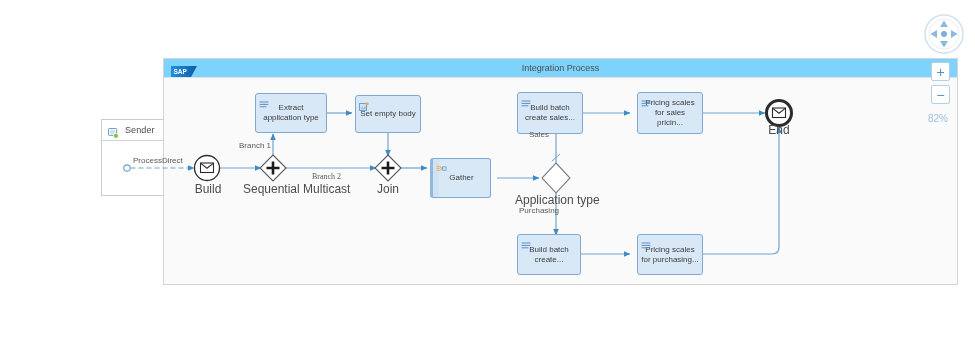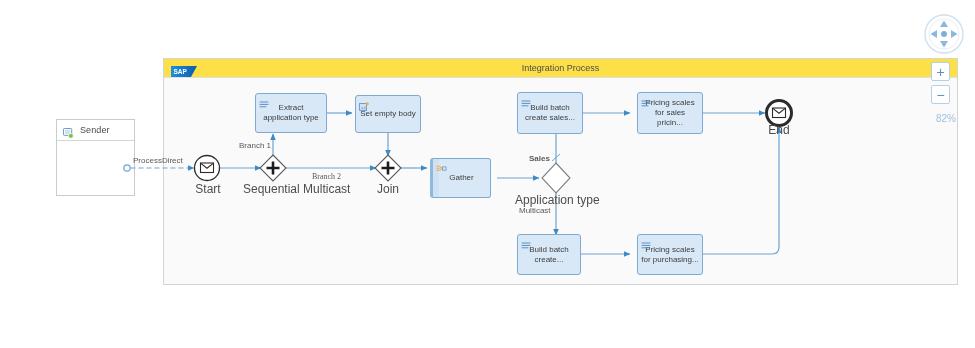--- a/index.html
+++ b/index.html
@@ -7,35 +7,35 @@
     width:975px;height:348px;position:relative;overflow:hidden;
     font-family:"Liberation Sans","DejaVu Sans",sans-serif;
     color:#333;
   }
   .canvas{position:absolute;left:0;top:0;width:975px;height:348px;}
   svg.diagram{position:absolute;left:0;top:0;width:975px;height:348px;}
 
   
   .participant{
     position:absolute;box-sizing:border-box;
-    background:#ffffff;border:1px solid #c9ccce;
+    background:#ffffff;border:1px solid #c9ccce;margin-left:45px;
   }
   .participant .p-head{
     box-sizing:border-box;height:21px;border-bottom:1px solid #d3d6d8;
     display:flex;align-items:center;gap:6px;padding:0 6px;
   }
   .participant .p-title{font-size:9px;color:#4a4a4a;letter-spacing:.1px;}
 
   
   .pool{
     position:absolute;box-sizing:border-box;
     border:1px solid #d2d5d8;background:#fafafa;
   }
   .pool-head{
-    box-sizing:border-box;height:19px;background:#fde047;
+    box-sizing:border-box;height:19px;background:#7dd3fc;
     border-bottom:1px solid #dfe2e4;position:relative;
   }
   .pool-title{
     position:absolute;left:0;right:0;top:4px;text-align:center;
     font-size:9px;color:#4d4d4d;
   }
   .sap-logo{
     position:absolute;left:7px;top:4px;width:26px;height:11px;
   }
 
@@ -68,21 +68,21 @@
   
   .pan-ctl{position:absolute;width:40px;height:40px;}
   .zbtn{
     position:absolute;box-sizing:border-box;width:19px;height:19px;
     background:#ffffff;border:1px solid #b5cfe6;border-radius:2px;
     display:flex;align-items:center;justify-content:center;
     color:#5b8fc4;font-size:14px;line-height:1;font-weight:400;
     user-select:none;
   }
   .zoom-pct{
-    position:absolute;font-size:10px;color:#9ec0dd;white-space:nowrap;margin-left:8px;
+    position:absolute;font-size:10px;color:#9ec0dd;white-space:nowrap;
   }
 </style>
 </head>
 <body>
 
 <div class="canvas">
 
   <div class="participant" style="left:56px;top:119px;width:79px;height:77px;">
     <div class="p-head">
       <span style="width:11px;height:11px;display:inline-block;position:relative;">
@@ -270,40 +270,40 @@
           <path d="M1,2 H9"></path>
             <path d="M1,4.4 H9"></path>
             <path d="M1,6.8 H7"></path>
         </g>
       </svg>
     </span>
     <span class="t-label">Pricing scales
 for purchasing...</span>
   </div>
 
-  <div class="elab" style="left:188px;top:185px;width:40px;">Start</div>
+  <div class="elab" style="left:188px;top:185px;width:40px;">Build</div>
 
   <div class="elab" style="left:759px;top:126px;width:40px;">End</div>
 
   <div class="elab" style="left:243px;top:185px;width:60px;">Sequential
 Multicast</div>
 
   <div class="elab" style="left:368px;top:185px;width:40px;">Join</div>
 
   <div class="elab" style="left:515px;top:196px;width:82px;">Application type</div>
 
   <div class="flab" style="left:133px;top:156px;">ProcessDirect</div>
 
   <div class="flab" style="left:239px;top:141px;">Branch 1</div>
 
   <div class="flab" style="left:312px;top:172px;font-family:Liberation Serif, serif;">Branch 2</div>
 
-  <div class="flab" style="left:529px;top:154px;font-weight:bold;">Sales</div>
-
-  <div class="flab" style="left:519px;top:206px;">Multicast</div>
+  <div class="flab" style="left:529px;top:130px;">Sales</div>
+
+  <div class="flab" style="left:519px;top:206px;">Purchasing</div>
 
   <div class="pan-ctl" style="left:924px;top:14px;">
     <svg viewBox="0 0 40 40" width="40" height="40">
       <circle cx="20" cy="20" r="19" fill="#ffffff" stroke="#cfe0ef" stroke-width="1.4"></circle>
       <circle cx="20" cy="20" r="15" fill="none" stroke="#e6eff7" stroke-width="1"></circle>
       <path d="M20,6.5 L24,13 L16,13 Z" fill="#8db8dd"></path>
       <path d="M20,33.5 L24,27 L16,27 Z" fill="#8db8dd"></path>
       <path d="M6.5,20 L13,16 L13,24 Z" fill="#8db8dd"></path>
       <path d="M33.5,20 L27,16 L27,24 Z" fill="#8db8dd"></path>
       <circle cx="20" cy="20" r="3" fill="#7fb0da"></circle>

